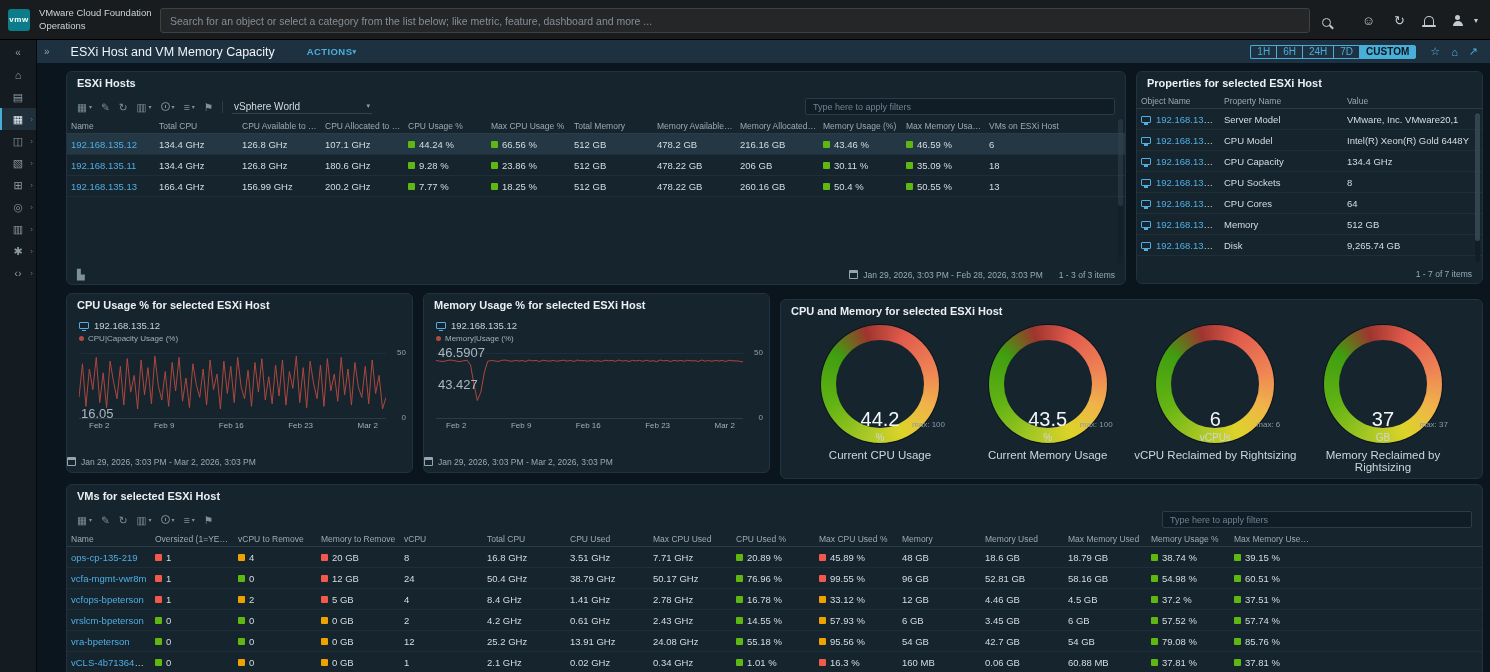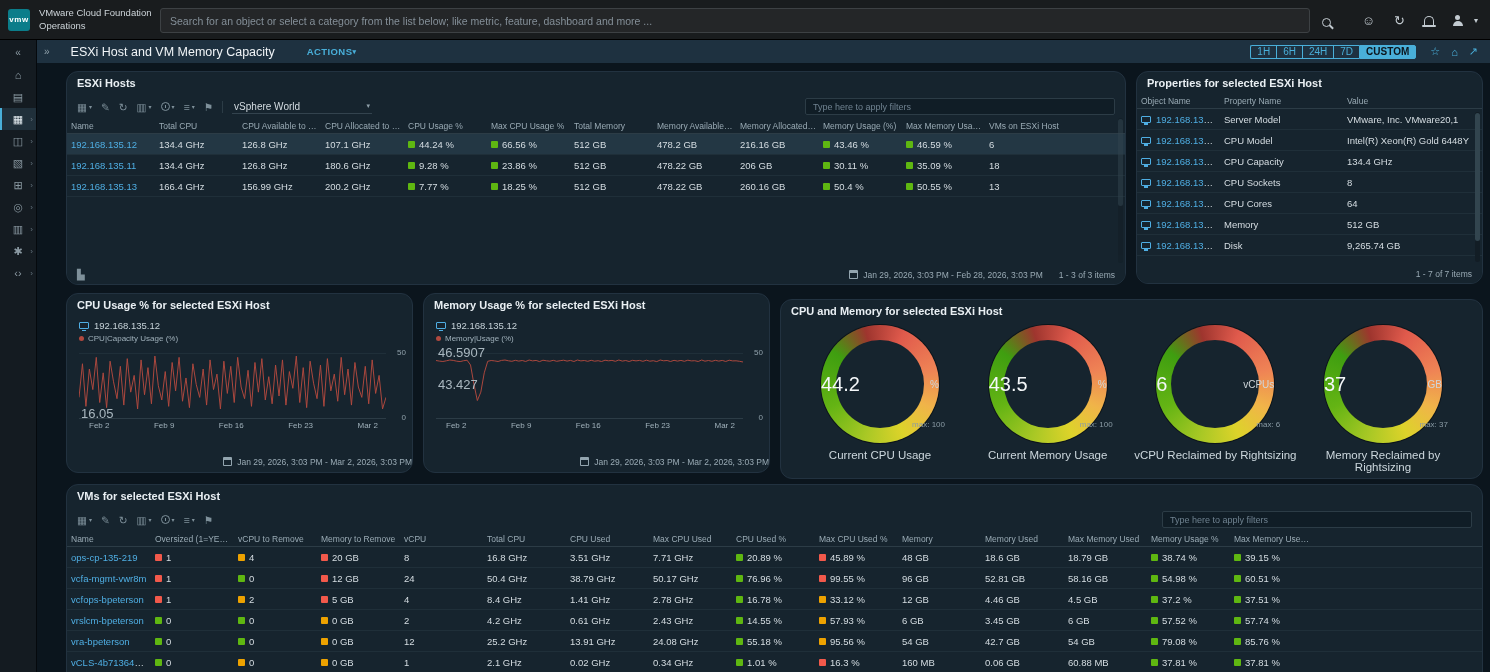--- a/index.html
+++ b/index.html
@@ -40,21 +40,21 @@
   .tb-actions .c{font-size:7px}
   .range-group{margin-left:auto;display:flex}
   .range-btn{height:14px;line-height:12px;border:1px solid #49afd9;color:#49afd9;font-size:10px;padding:0 6px;text-align:center;border-right-width:0;cursor:pointer}
   .range-btn:first-child{border-radius:2px 0 0 2px}
   .range-btn:last-child{border-right-width:1px;border-radius:0 2px 2px 0}
   .range-btn.active{background:#49afd9;color:#0c151c;font-weight:bold}
   .tb-icons{display:flex;align-items:center;gap:11px;margin-left:14px;margin-right:12px;color:#49afd9;font-size:11px}
 
   
   .content{position:absolute;top:63px;left:37px;width:1453px;bottom:0;background:#0b151d;overflow:hidden}
-  .panel{position:absolute;background:#16242e;border:1px solid #223240;border-radius:12px;overflow:hidden}
+  .panel{position:absolute;background:#16242e;border:1px solid #223240;border-radius:6px;overflow:hidden}
   .panel-title{height:22px;line-height:23px;padding:0 10px;font-size:11px;font-weight:bold;color:#e9eff3;white-space:nowrap}
   #panel-esxi{left:29px;top:8px;width:1060px;height:214px}
   #panel-props{left:1099px;top:8px;width:347px;height:213px}
   #panel-cpu{left:29px;top:230px;width:347px;height:180px}
   #panel-mem{left:386px;top:230px;width:347px;height:180px}
   #panel-gauges{left:743px;top:236px;width:703px;height:180px}
   #panel-vms{left:29px;top:421px;width:1417px;height:200px}
 
   
   .ptoolbar{height:25px;display:flex;align-items:center;padding:0 10px;gap:9px;color:#7e909a}
@@ -90,30 +90,30 @@
 
   
   .legend{padding:4px 12px 0;display:flex;align-items:center;font-size:9.5px;color:#c6d2d8}
   .metric-row{padding:3px 12px 2px;font-size:8px;color:#9fb0ba;display:flex;align-items:center;gap:4px}
   .dotsw{width:5px;height:5px;border-radius:50%;display:inline-block}
   .plot{position:relative;margin:2px 26px 0 12px;height:72px;border-bottom:1px solid #2c3c46}
   .plot svg{position:absolute;inset:0;width:100%;height:100%}
   .ylab{position:absolute;right:-20px;font-size:8px;color:#8fa0aa}
   .ptlab{position:absolute;left:2px;font-size:13px;color:#aab8c0;z-index:2}
   .xlabels{display:flex;justify-content:space-between;padding:2px 34px 0 22px;font-size:8px;color:#9fb0ba}
-  .chart-foot{position:absolute;bottom:5px;left:0;right:0;text-align:right;font-size:8.5px;color:#9aabb5}
+  .chart-foot{position:absolute;bottom:5px;left:0;right:0;text-align:left;font-size:8.5px;color:#9aabb5}
 
   
   .gauges-row{display:flex;justify-content:space-between;padding:3px 16px 0}
   .gauge-wrap{width:166px;text-align:center}
   .ring{width:118px;height:118px;margin:0 auto;border-radius:50%;position:relative;
     background:conic-gradient(from -15deg,#9e352e 0deg,#e05a4c 40deg,#ef8355 90deg,#f0b449 130deg,#ddd32a 170deg,#a9c825 210deg,#64b414 260deg,#3f9e10 320deg,#9e352e 360deg);
     box-shadow:0 0 0 1px rgba(0,0,0,.45)}
   .ring::before{content:"";position:absolute;inset:15px;background:#16242e;border-radius:50%}
-  .gauge-center{position:absolute;inset:0;display:flex;flex-direction:row;align-items:center;justify-content:space-between;z-index:2}
+  .gauge-center{position:absolute;inset:0;display:flex;flex-direction:column;align-items:center;justify-content:flex-end;z-index:2}
   .gv{font-size:20px;color:#f4f7f9}
   .gu{font-size:10px;color:#cfd6da;margin-top:1px}
   .gmax{position:absolute;right:-6px;bottom:14px;font-size:8px;color:#8a9ba5;z-index:2}
   .glabel{margin-top:6px;font-size:11.5px;color:#ccd7dd}
 </style>
 </head>
 <body>
 
 <div class="topbar">
   <div class="logo">vmw</div>

